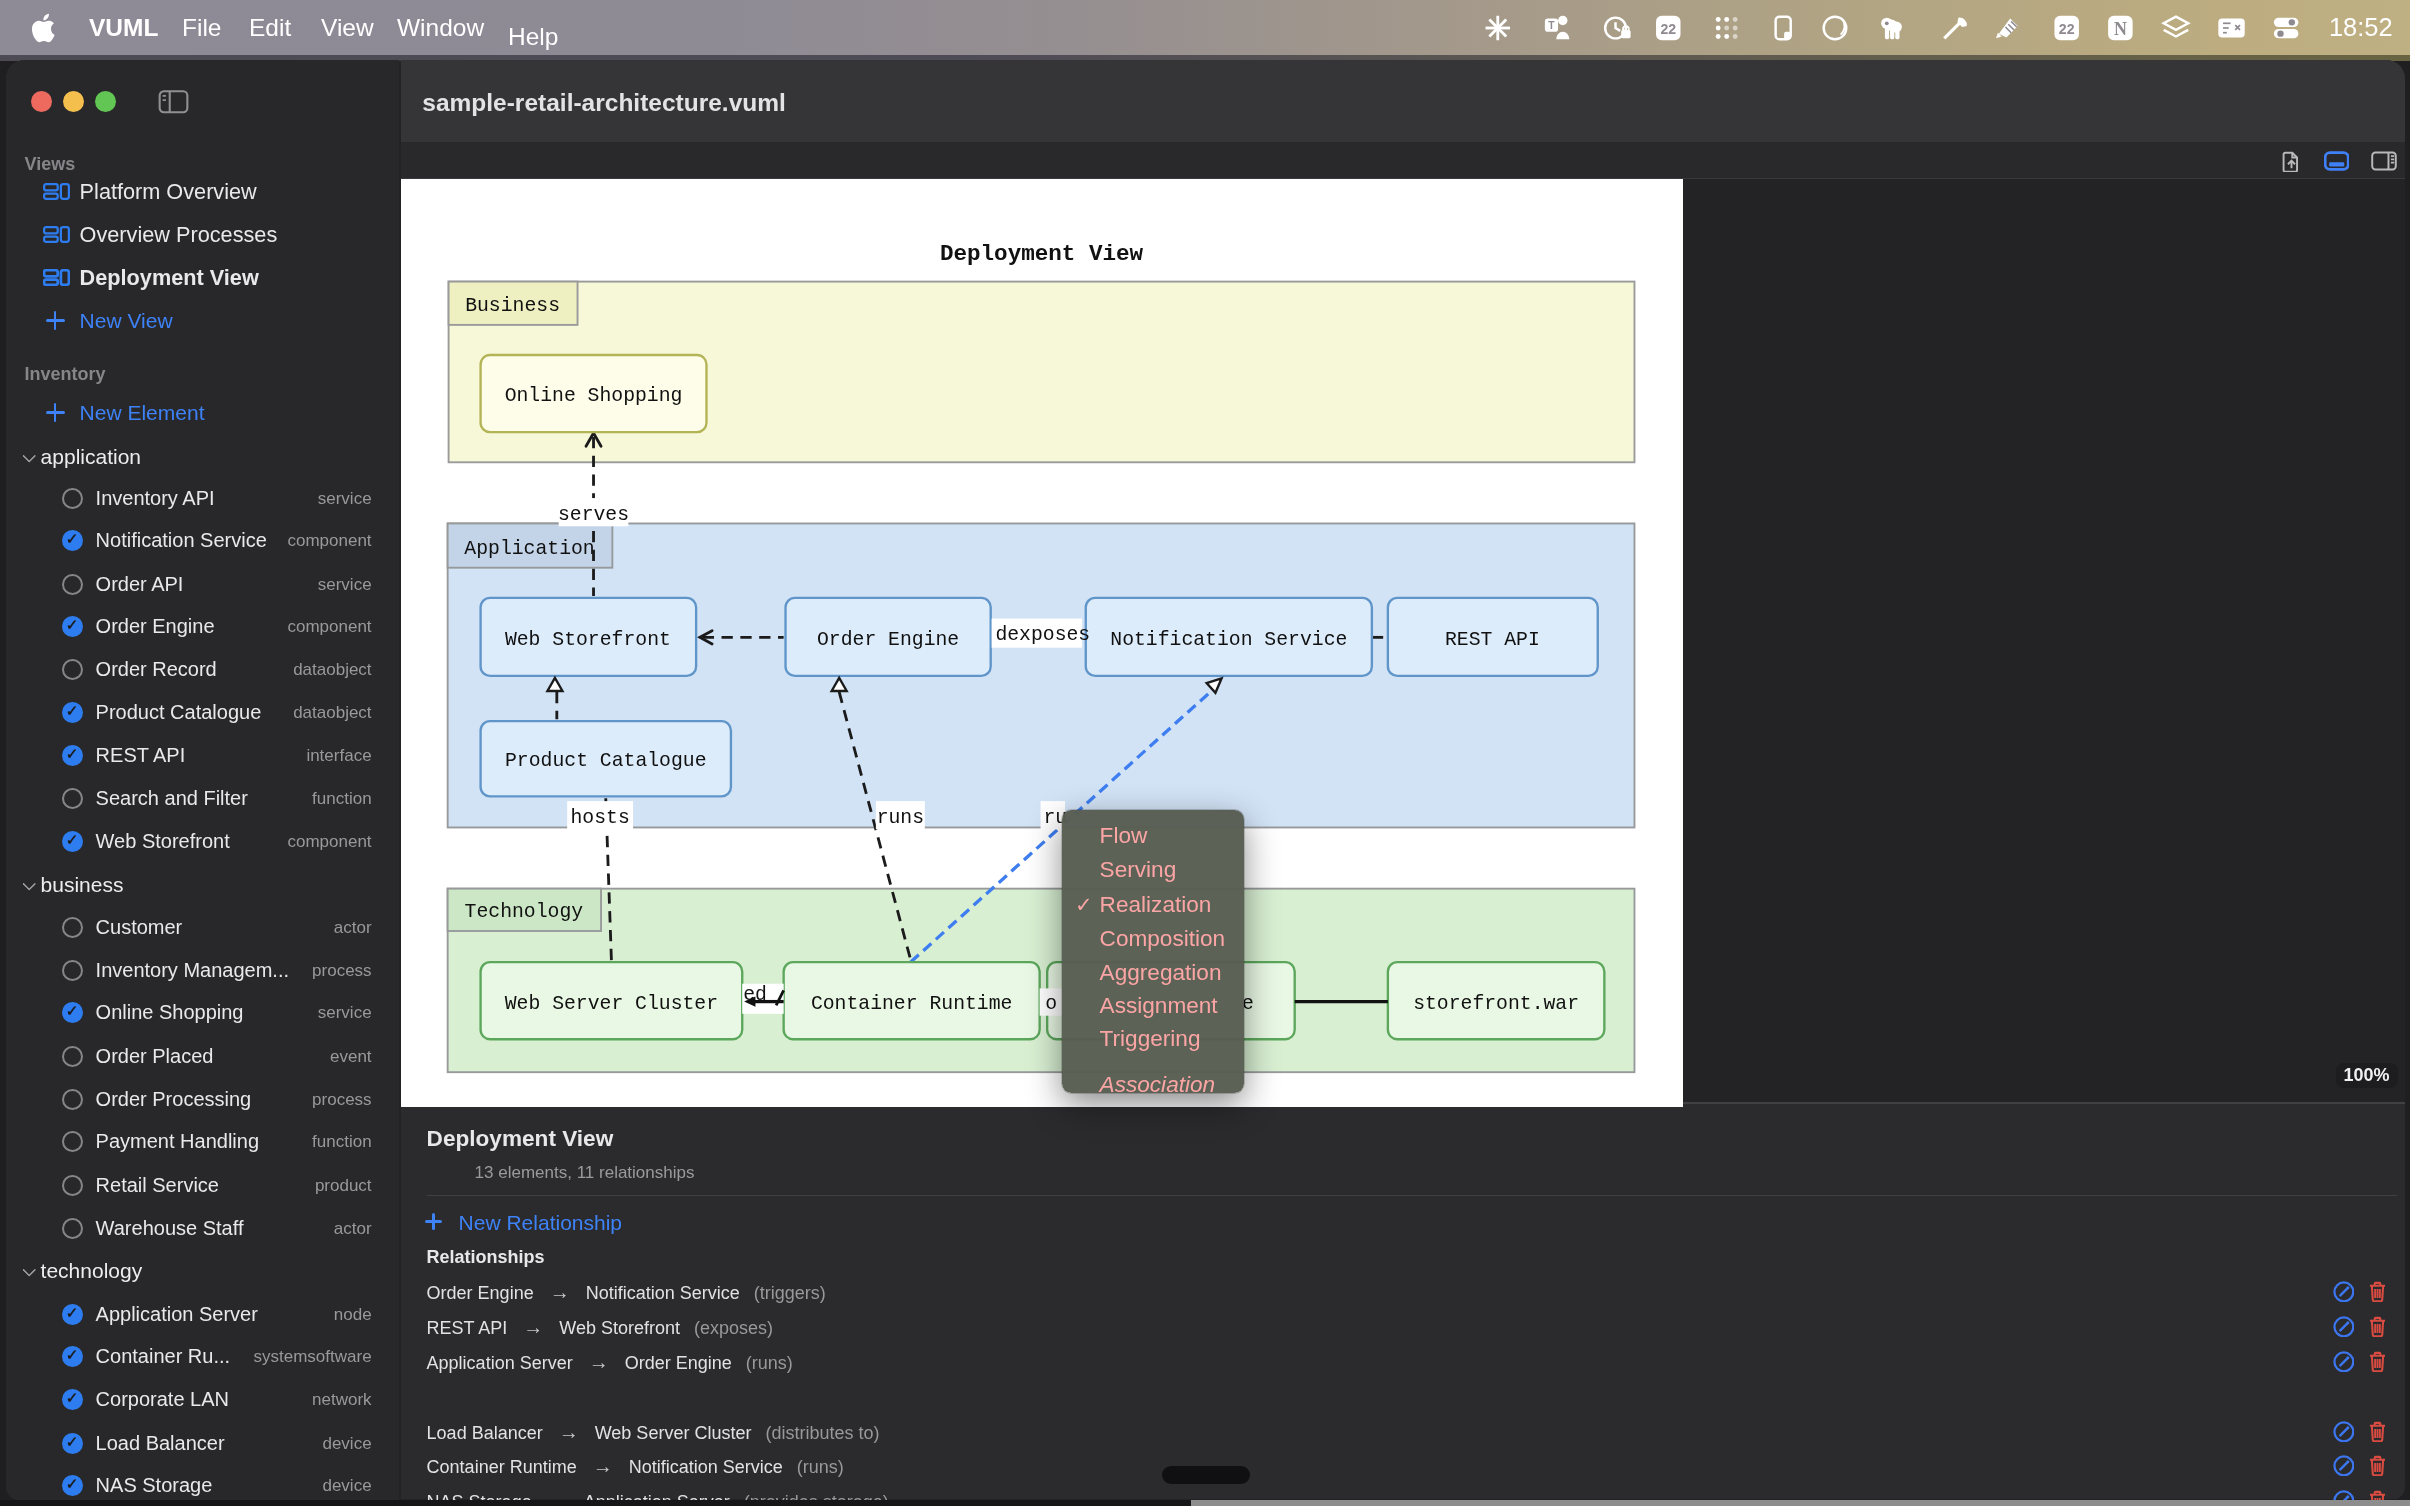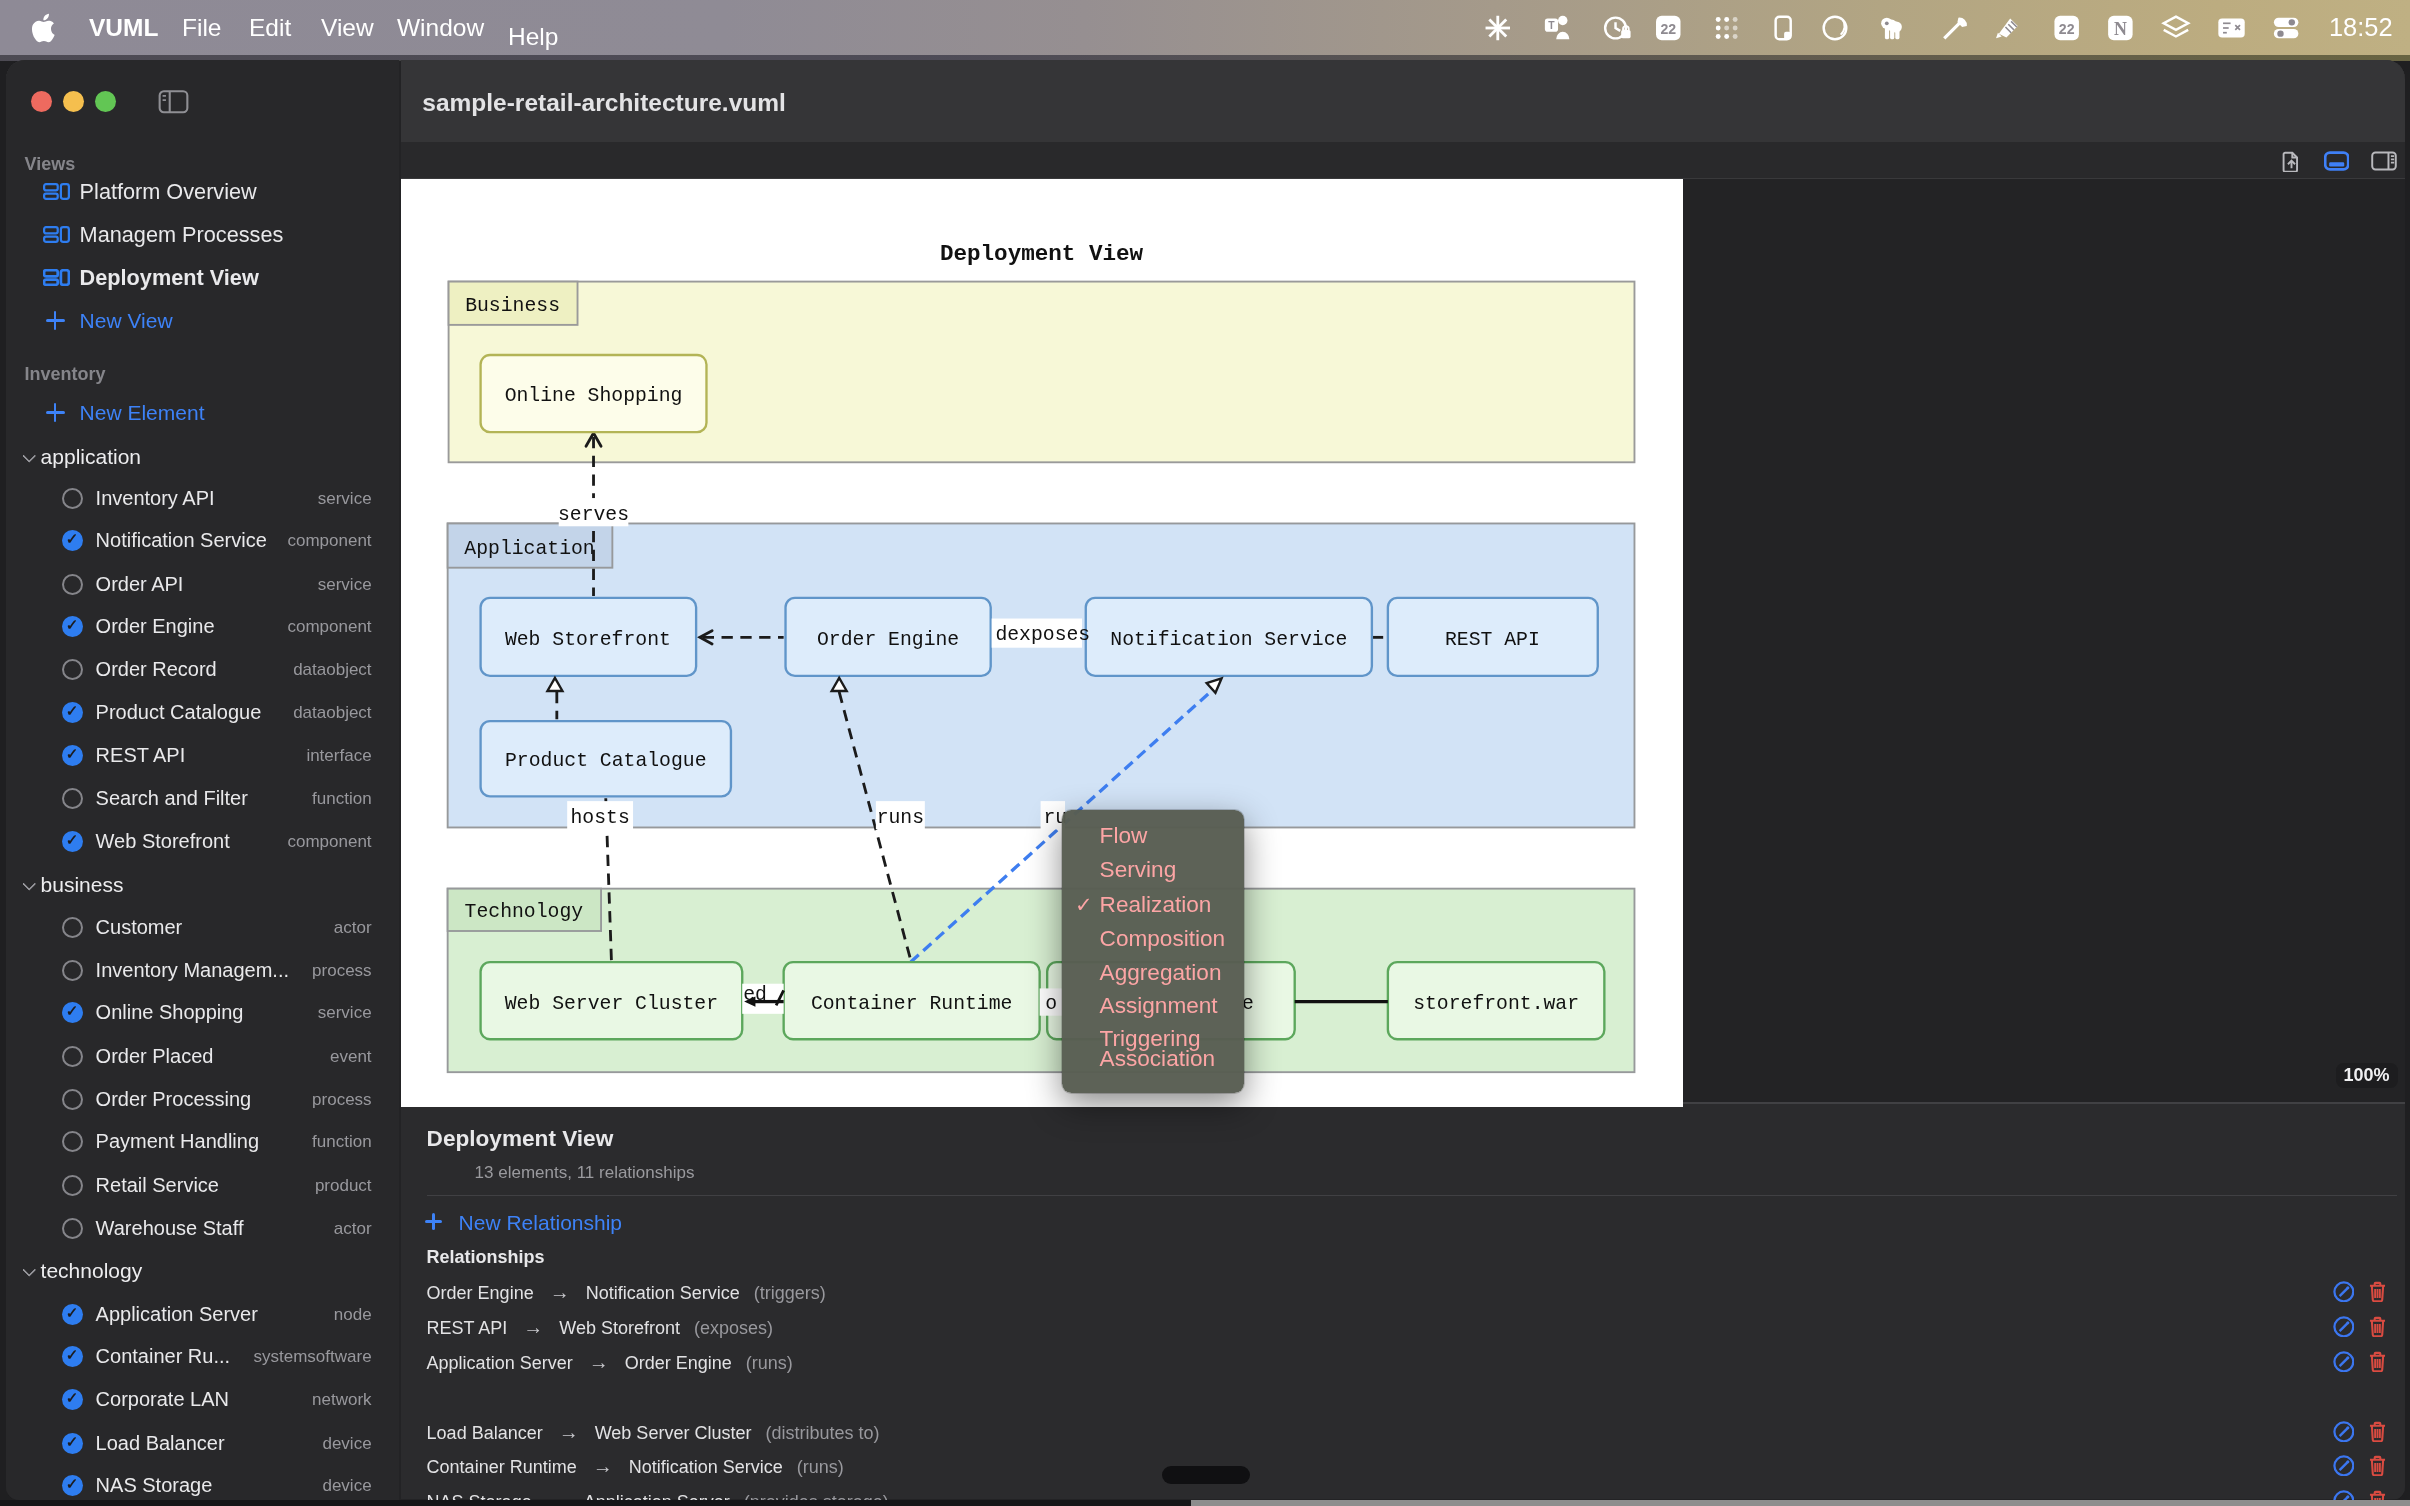--- a/index.html
+++ b/index.html
@@ -184,21 +184,21 @@
           <rect x="19.2" y="1.2" width="8.6" height="15.6" rx="2.5" fill="none" stroke="#2e7df0" stroke-width="2.4"></rect>
         </svg>
         <span class="tx">Platform Overview</span>
       </div>
     <div class="vrow" style="top:154px;">
         <svg class="ic" width="27" height="17" viewBox="0 0 29 18">
           <rect x="1.2" y="1.2" width="14.6" height="6.6" rx="2" fill="none" stroke="#2e7df0" stroke-width="2.4"></rect>
           <rect x="1.2" y="11.2" width="14.6" height="5.6" rx="2" fill="none" stroke="#2e7df0" stroke-width="2.4"></rect>
           <rect x="19.2" y="1.2" width="8.6" height="15.6" rx="2.5" fill="none" stroke="#2e7df0" stroke-width="2.4"></rect>
         </svg>
-        <span class="tx">Managem Processes</span>
+        <span class="tx">Overview Processes</span>
       </div>
     <div class="vrow" style="top:197px;">
         <svg class="ic" width="27" height="17" viewBox="0 0 29 18">
           <rect x="1.2" y="1.2" width="14.6" height="6.6" rx="2" fill="none" stroke="#2e7df0" stroke-width="2.9"></rect>
           <rect x="1.2" y="11.2" width="14.6" height="5.6" rx="2" fill="none" stroke="#2e7df0" stroke-width="2.9"></rect>
           <rect x="19.2" y="1.2" width="8.6" height="15.6" rx="2.5" fill="none" stroke="#2e7df0" stroke-width="2.9"></rect>
         </svg>
         <span class="tx" style="font-weight:bold;">Deployment View</span>
       </div>
     <div class="newrow" style="top:240px;">
@@ -500,21 +500,21 @@
   </div>
   <div id="paneldiv"></div>
   <div id="ctxmenu">
     <div class="mi" style="top:9.4px;">Flow</div>
     <div class="mi" style="top:43px;">Serving</div>
     <div class="mi" style="top:78px;"><span class="chk">✓</span>Realization</div>
     <div class="mi" style="top:112px;">Composition</div>
     <div class="mi" style="top:146px;">Aggregation</div>
     <div class="mi" style="top:179px;">Assignment</div>
     <div class="mi" style="top:212px;">Triggering</div>
-    <div class="mi" style="top:232px;">Association</div>
+    <div class="mi" style="top:258px;font-style:italic;">Association</div>
   </div>
 
   <div class="abs" style="left:2330px;top:1003px;width:62px;height:25.4px;background:#1d1d1f;border-radius:7.5px;text-align:center;line-height:25.4px;font-size:18px;font-weight:600;color:#f0f0f2;">100%</div>
 </div>
 
 <div class="abs" style="left:0;top:1500px;width:1191px;height:6.6px;background:#161618;"></div>
 <div class="abs" style="left:1191px;top:1500px;width:1219px;height:6.6px;background:#8d8d8d;"></div>
 
 
 </body></html>

